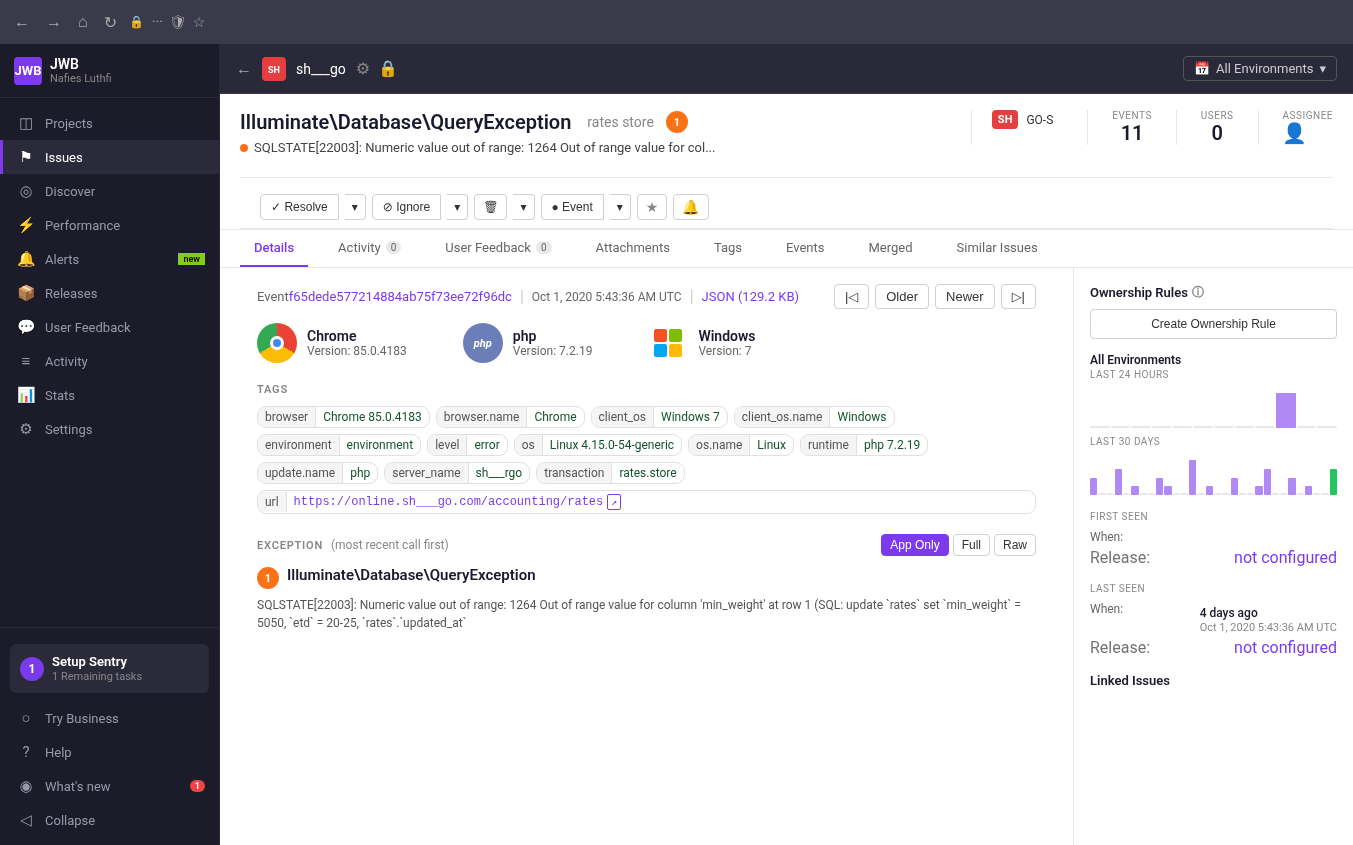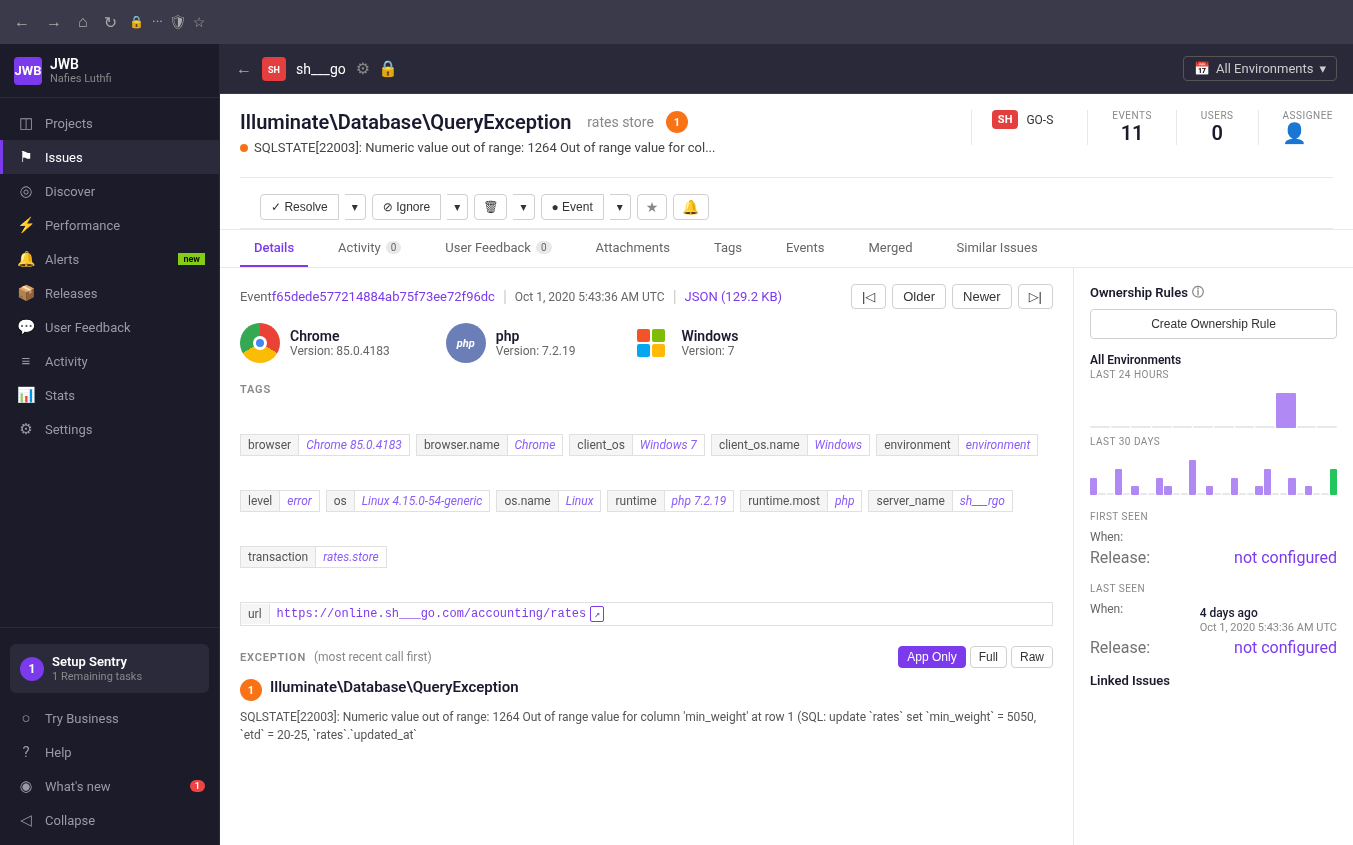--- a/index.html
+++ b/index.html
@@ -65,21 +65,21 @@
     .bell-btn { font-size: 14px; cursor: pointer; color: #888; background: none; border: 1px solid #d0d0d0; border-radius: 4px; padding: 4px 8px; }
 
     
     .tabs { display: flex; gap: 16px; padding: 0 20px; background: #fff; border-bottom: 1px solid #e8e8e8; flex-shrink: 0; }
     .tab { padding: 10px 14px; font-size: 13px; color: #666; cursor: pointer; border-bottom: 2px solid transparent; display: flex; align-items: center; gap: 5px; }
     .tab.active { color: #7c3aed; border-bottom-color: #7c3aed; font-weight: 500; }
     .tab-badge { background: #e8e8e8; color: #666; font-size: 10px; padding: 1px 5px; border-radius: 8px; }
 
     
     .main-split { display: flex; flex: 1; overflow: hidden; }
-    .issue-main { flex: 1; overflow-y: auto; padding: 16px 20px; }
+    .issue-main { flex: 1; overflow-y: auto; padding: 16px 37px; }
     .issue-sidebar { width: 280px; background: #fff; border-left: 1px solid #e8e8e8; overflow-y: auto; padding: 16px; flex-shrink: 0; }
     .event-id { color: #7c3aed; font-size: 13px; text-decoration: none; }
     .event-time { color: #666; font-size: 12px; }
     .event-nav { display: flex; align-items: center; gap: 6px; margin-left: auto; }
     .nav-arrow { padding: 4px 10px; border: 1px solid #d0d0d0; background: #fff; border-radius: 4px; cursor: pointer; font-size: 13px; color: #333; }
 
     
     .env-cards { display: flex; gap: 16px; margin-bottom: 20px; flex-wrap: wrap; }
     .env-card { display: flex; align-items: center; gap: 10px; }
     .env-card-name { font-size: 14px; font-weight: 600; color: #1a1a2e; }
@@ -88,23 +88,23 @@
     
     .chrome-icon { width: 40px; height: 40px; border-radius: 50%; background: conic-gradient(#ea4335 0deg 120deg, #fbbc05 120deg 240deg, #34a853 240deg 360deg); position: relative; display: flex; align-items: center; justify-content: center; }
     .chrome-inner { width: 14px; height: 14px; background: #4285f4; border-radius: 50%; border: 3px solid #fff; }
     .php-icon { width: 40px; height: 40px; background: #6c7eb7; border-radius: 50%; display: flex; align-items: center; justify-content: center; color: #fff; font-size: 11px; font-weight: bold; font-style: italic; }
     .windows-icon { width: 40px; height: 40px; display: flex; align-items: center; justify-content: center; }
 
     
     .tags-section { margin-bottom: 20px; }
     .tags-title { font-size: 11px; font-weight: 600; color: #888; text-transform: uppercase; letter-spacing: 0.8px; margin-bottom: 10px; }
     .tags-grid { display: flex; flex-wrap: wrap; gap: 6px; }
-    .tag-item { display: flex; align-items: center; border: 1px solid #e0e0e0; border-radius: 0; overflow: hidden; font-size: 12px; margin-top: 28px; }
+    .tag-item { display: flex; align-items: center; border: 1px solid #e0e0e0; border-radius: 9px; overflow: hidden; font-size: 12px; }
     .tag-key { padding: 3px 7px; background: #f5f5f5; color: #555; border-right: 1px solid #e0e0e0; }
-    .tag-val { padding: 3px 7px; color: #8b5cf6; font-style: italic; }
+    .tag-val { padding: 3px 7px; color: #14532d; }
     .tag-val-url { padding: 3px 7px; color: #7c3aed; display: flex; align-items: center; gap: 4px; font-family: Liberation Mono, monospace; }
 
     
     .exception-section { }
     .exception-header { display: flex; align-items: center; gap: 8px; margin-bottom: 10px; }
     .exception-title { font-size: 11px; font-weight: 600; color: #888; text-transform: uppercase; letter-spacing: 0.8px; }
     .exception-sub { color: #888; font-size: 12px; }
     .exception-btns { margin-left: auto; display: flex; gap: 4px; }
     .exc-btn { padding: 3px 8px; border: 1px solid #d0d0d0; background: #fff; border-radius: 4px; font-size: 12px; cursor: pointer; color: #333; }
     .exc-btn.active { background: #7c3aed; color: #fff; border-color: #7c3aed; }
@@ -440,21 +440,21 @@
               </div>
               <div class="tag-item">
                 <span class="tag-key">os.name</span>
                 <span class="tag-val">Linux</span>
               </div>
               <div class="tag-item">
                 <span class="tag-key">runtime</span>
                 <span class="tag-val">php 7.2.19</span>
               </div>
               <div class="tag-item">
-                <span class="tag-key">runtime.most</span>
+                <span class="tag-key">update.name</span>
                 <span class="tag-val">php</span>
               </div>
               <div class="tag-item">
                 <span class="tag-key">server_name</span>
                 <span class="tag-val">sh___rgo</span>
               </div>
               <div class="tag-item">
                 <span class="tag-key">transaction</span>
                 <span class="tag-val">rates.store</span>
               </div>

